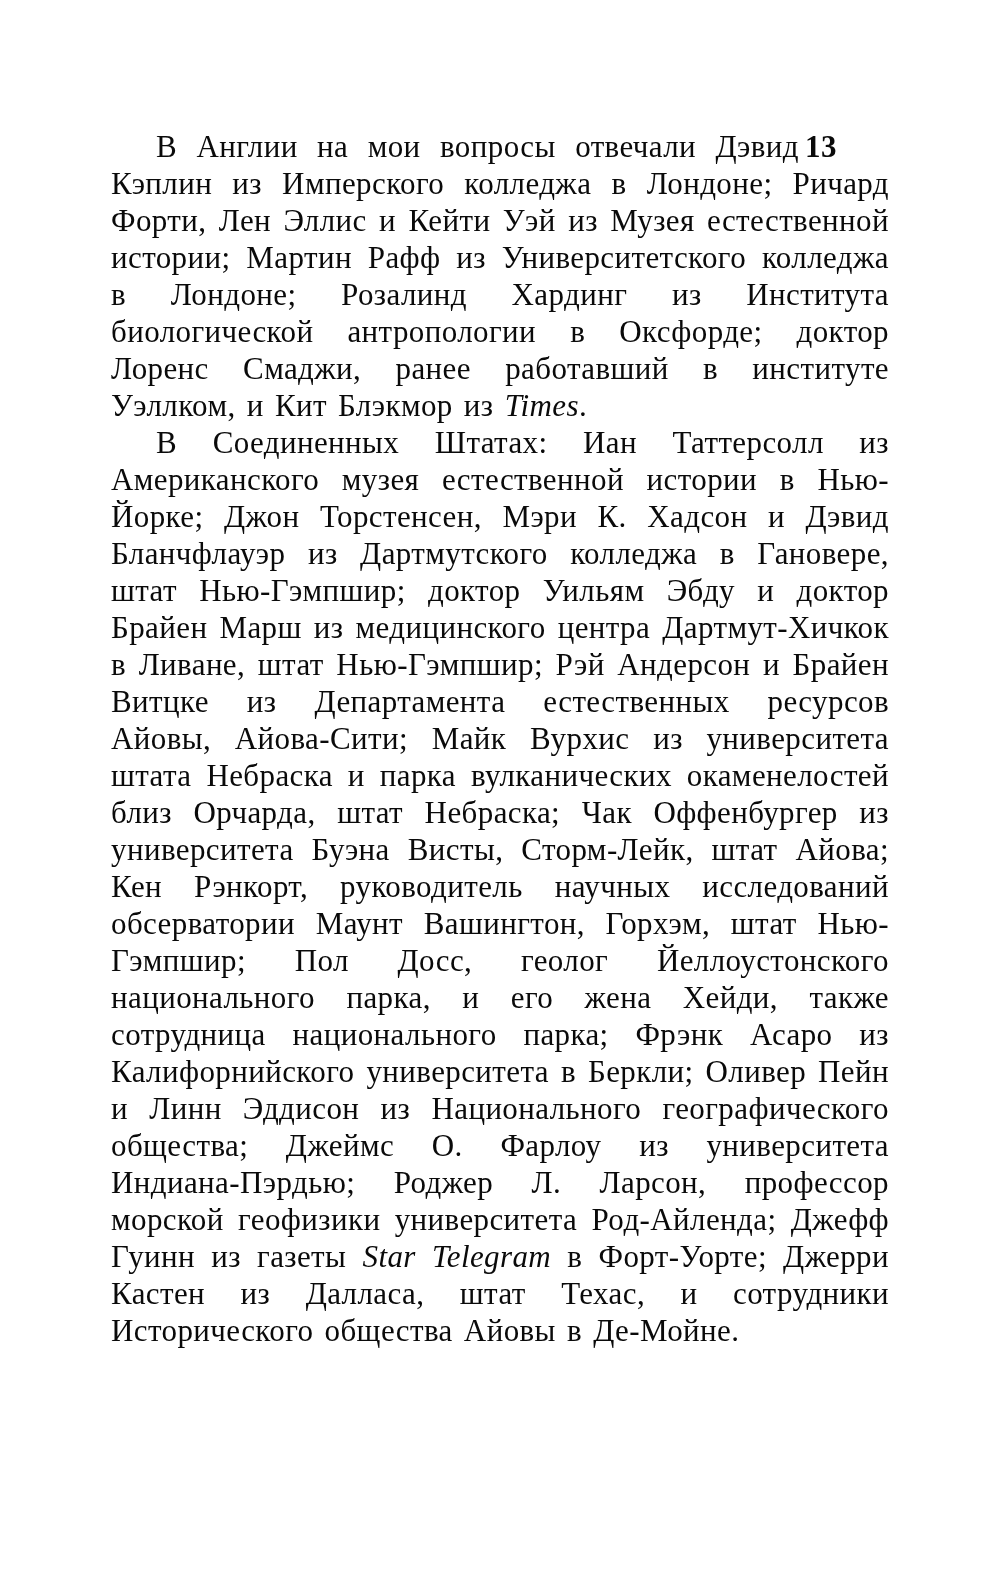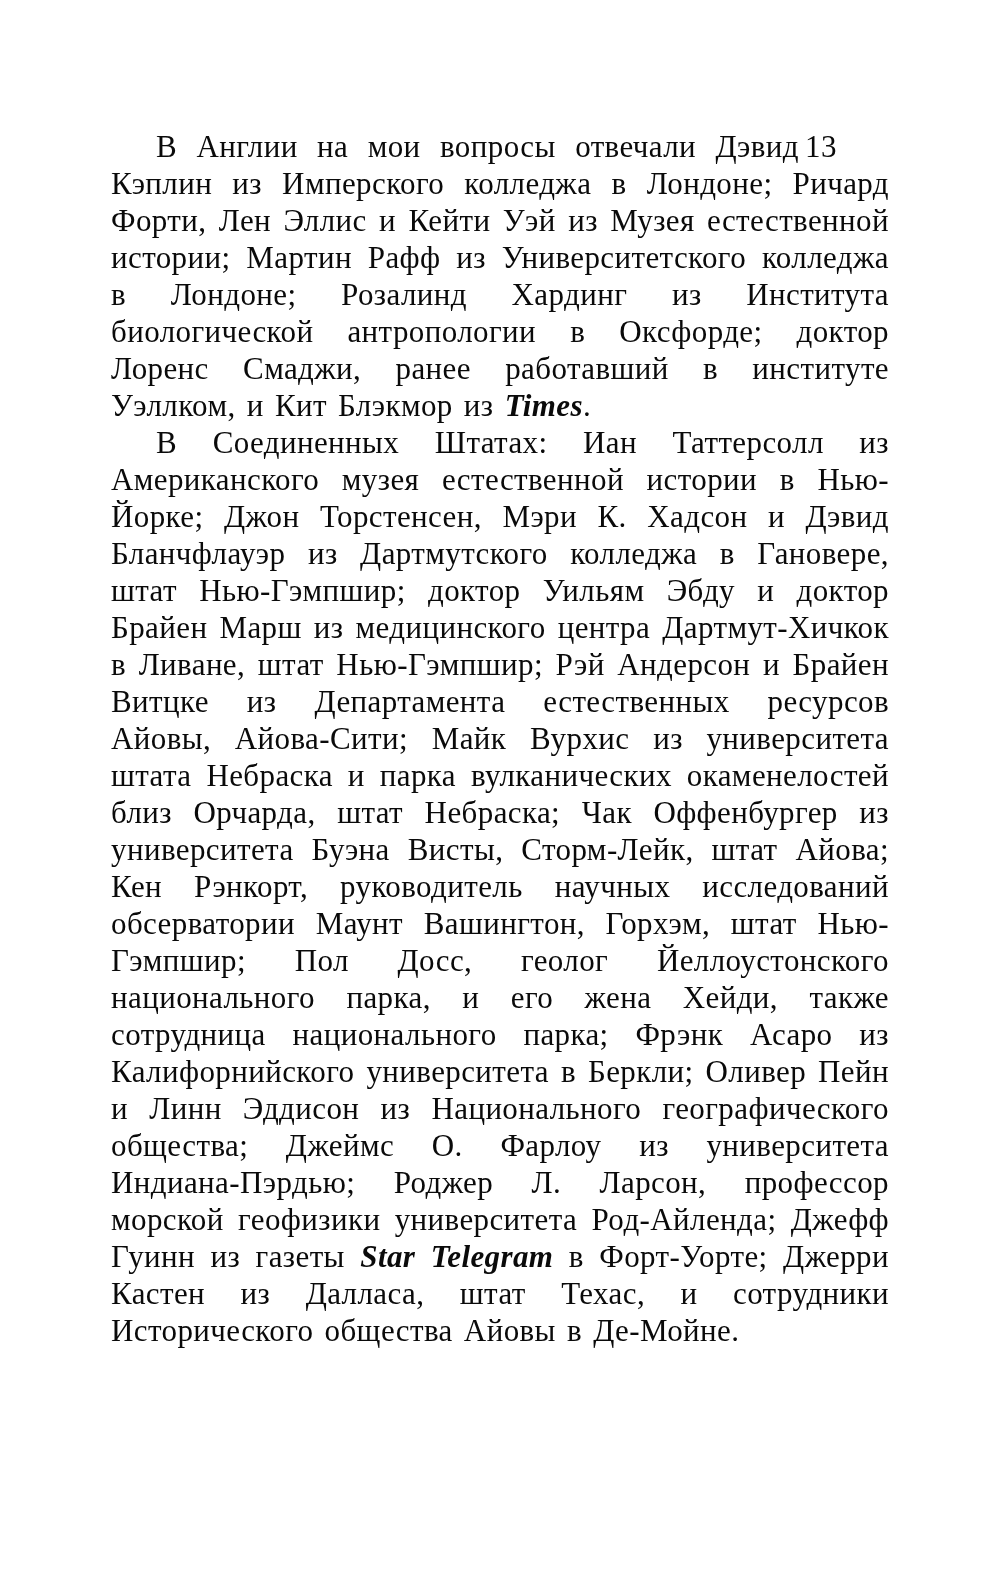--- a/index.html
+++ b/index.html
@@ -31,28 +31,27 @@
     word-spacing: 3px;
     text-align: justify;
     color: #0a0a0a;
   }
   .para {
     margin: 0;
     text-indent: 45px;
   }
   .page-number {
     float: right;
-    font-weight: normal;
+    font-weight: bold;
     margin: 0 52px 0 6px;
     text-indent: 0;
     letter-spacing: 0.5px;
   }
   .ital {
     font-style: italic;
-    font-weight: bold;
   }
 </style>
 </head>
 <body>
 
 <main class="book-page">
   <div class="text-block">
 
     <p class="para"><span class="page-number">13</span><span>В Англии на мои вопросы отвечали Дэвид Кэплин из Имперского колледжа в Лондоне; Ричард Форти, Лен Эллис и Кейти Уэй из Музея естественной истории; Мартин Рафф из Университетского колледжа в Лондоне; Розалинд Хардинг из Института биологической антропологии в Оксфорде; доктор Лоренс Смаджи, ранее работавший в институте Уэллком, и Кит Блэкмор из </span><span class="ital">Times</span><span>.</span></p>
 

